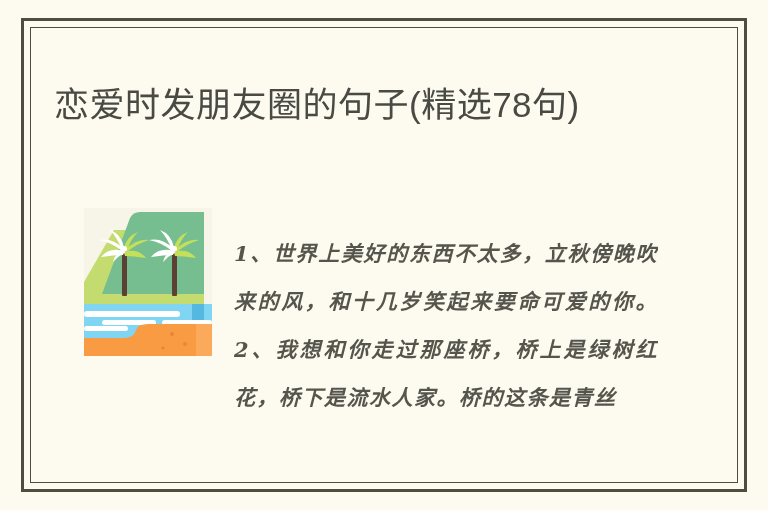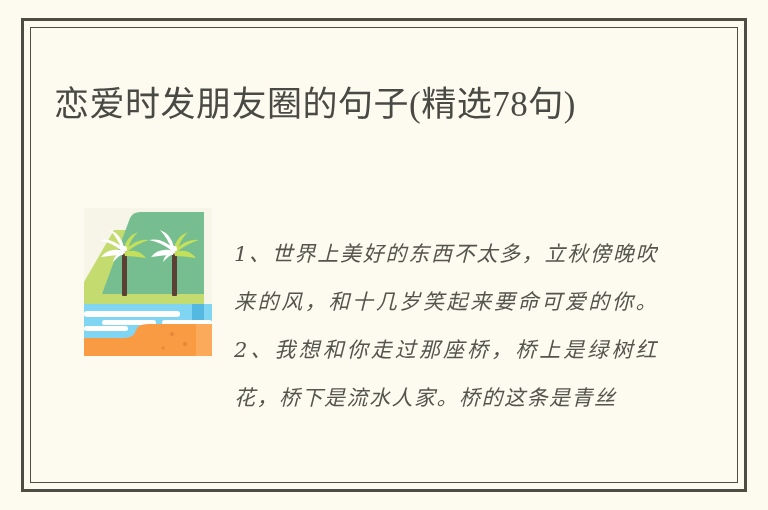--- a/index.html
+++ b/index.html
@@ -49,21 +49,21 @@
   .title {
     position: absolute;
     left: 54px;
     top: 57px;
     width: 620px;
     font-size: 35px;
     line-height: 50px;
     letter-spacing: 0.5px;
     color: #4a4a44;
     font-weight: 400;
-    font-family: Liberation Serif, serif;
+    font-family: Liberation Sans, sans-serif;
     white-space: pre-wrap;
     word-break: break-all;
   }
 
   
   .content {
     position: absolute;
     left: 54px;
     top: 200px;
     width: 620px;
@@ -96,20 +96,21 @@
     line-height: 48px;
     color: #55554d;
     font-family: "DejaVu Serif", "Liberation Serif", serif;
     font-style: italic;
     letter-spacing: 1.5px;
     text-align: justify;
     text-justify: inter-ideograph;
     word-break: break-all;
     overflow: hidden;
     max-height: 240px;
+    font-weight: bold;
   }
 </style>
 </head>
 <body>
 
 <div class="page">
 
   <div class="frame-outer"></div>
   <div class="frame-inner"></div>
 

